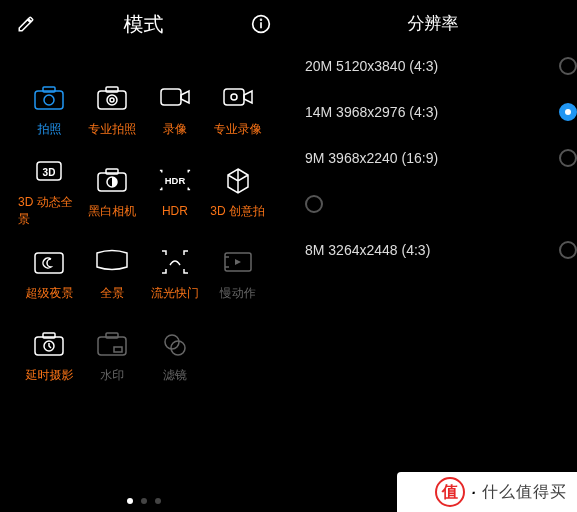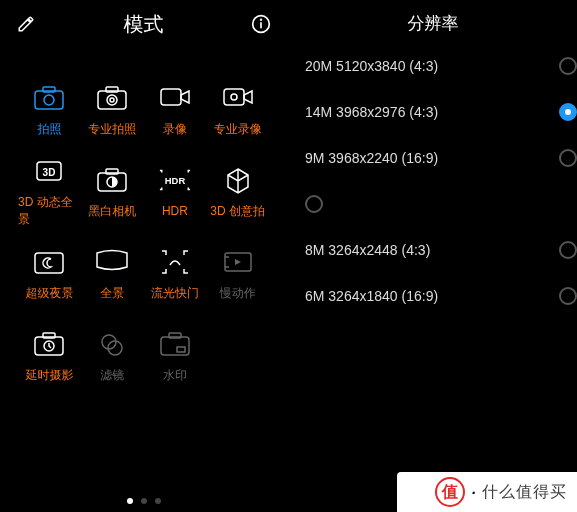--- a/index.html
+++ b/index.html
@@ -173,36 +173,36 @@
               <rect x="2" y="6" width="28" height="18" rx="3" stroke="#fff" stroke-width="1.5" fill="none"></rect>
               <circle cx="16" cy="15" r="5" stroke="#fff" stroke-width="1.5" fill="none"></circle>
               <path d="M16 12 L16 15 L18 17" stroke="#fff" stroke-width="1.5" fill="none"></path>
               <rect x="10" y="2" width="12" height="5" rx="1" stroke="#fff" stroke-width="1.5" fill="none"></rect>
             </svg>
           </div>
           <div class="mode-label">延时摄影</div>
         </div>
         <div class="mode-item faded">
           <div class="mode-icon">
+            <svg width="32" height="26" viewBox="0 0 32 26">
+              <rect x="2" y="6" width="28" height="18" rx="3" stroke="#666" stroke-width="1.5" fill="none"></rect>
+              <rect x="18" y="16" width="8" height="5" stroke="#666" stroke-width="1.5" fill="none"></rect>
+              <rect x="10" y="2" width="12" height="5" rx="1" stroke="#666" stroke-width="1.5" fill="none"></rect>
+            </svg>
+          </div>
+          <div class="mode-label">水印</div>
+        </div>
+        <div class="mode-item faded">
+          <div class="mode-icon">
             <svg width="28" height="28" viewBox="0 0 28 28">
               <circle cx="11" cy="11" r="7" stroke="#666" stroke-width="1.5" fill="none"></circle>
               <circle cx="17" cy="17" r="7" stroke="#666" stroke-width="1.5" fill="none"></circle>
             </svg>
           </div>
           <div class="mode-label">滤镜</div>
-        </div>
-        <div class="mode-item faded">
-          <div class="mode-icon">
-            <svg width="32" height="26" viewBox="0 0 32 26">
-              <rect x="2" y="6" width="28" height="18" rx="3" stroke="#666" stroke-width="1.5" fill="none"></rect>
-              <rect x="18" y="16" width="8" height="5" stroke="#666" stroke-width="1.5" fill="none"></rect>
-              <rect x="10" y="2" width="12" height="5" rx="1" stroke="#666" stroke-width="1.5" fill="none"></rect>
-            </svg>
-          </div>
-          <div class="mode-label">水印</div>
         </div>
       </div>
     <div class="pagination">
       <div class="dot active"></div>
       <div class="dot"></div>
       <div class="dot"></div>
     </div>
   </div>
 
   <div class="panel panel-right">
@@ -220,24 +220,20 @@
           <div class="res-label">9M 3968x2240 (16:9)</div>
           <div class="radio"></div>
         </div>
         <div class="res-item">
           <div class="radio"></div>
         </div>
         <div class="res-item">
           <div class="res-label">8M 3264x2448 (4:3)</div>
           <div class="radio"></div>
         </div>
-        <div class="res-item">
-          <div class="res-label">6M 3264x1840 (16:9)</div>
-          <div class="radio"></div>
-        </div>
       </div>
   </div>
 </div>
 
 <div class="wm-strip">
   <div class="watermark-badge">值</div>
   <div style="font-weight:bold;font-size:15px;color:#000;font-style:italic">·</div>
   <div class="watermark-text">什么值得买</div>
 </div>
 

